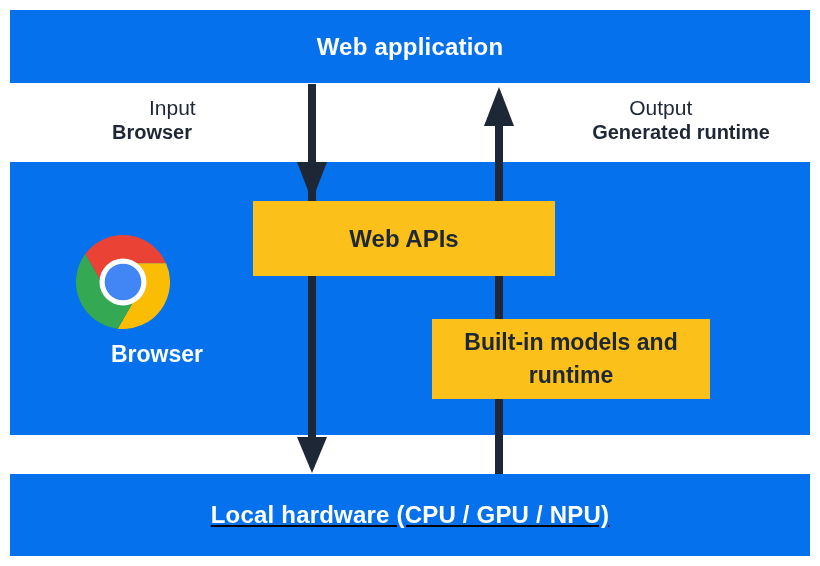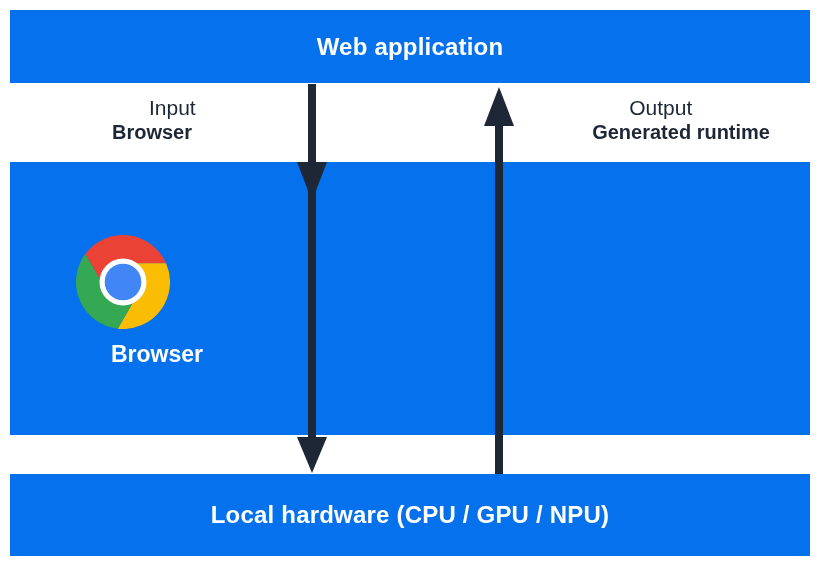--- a/index.html
+++ b/index.html
@@ -20,21 +20,21 @@
     width:820px;height:566px;
     background:var(--white);
     overflow:hidden;
   }
   .band{
     position:absolute;left:10px;width:800px;
     background:var(--blue);
     display:flex;align-items:center;justify-content:center;
   }
   .band-top{top:10px;height:73px;}
-  .band-bottom{top:474px;height:82px;}
+  .band-bottom{top:474px;height:82px;text-decoration:underline;}
   .band-middle{top:162px;height:273px;justify-content:flex-start;}
   .band-label{
     color:var(--white);font-weight:bold;font-size:24px;letter-spacing:.2px;
   }
   .flow-label{
     position:absolute;top:97px;color:var(--dark);line-height:22px;
   }
   .flow-label .caption{font-size:21px;font-weight:normal;display:block;margin-left:37px;}
   .flow-label .value{font-size:20px;font-weight:bold;display:block;line-height:26px;}
   .flow-label-left{left:112px;text-align:left;}
@@ -98,15 +98,21 @@
   <svg class="chrome-logo" viewBox="-50 -50 100 100">
     <path d="M -40.2 -29.7 A 50 50 0 0 1 45.83 -20 L 0 -20 L -17.32 10 Z" style="fill:var(--logo-red)"></path>
     <path d="M 45.83 -20 A 50 50 0 0 1 -5.6 49.7 L 17.32 10 L 0 -20 Z" style="fill:var(--logo-yellow)"></path>
     <path d="M -5.6 49.7 A 50 50 0 0 1 -40.2 -29.7 L -17.32 10 L 17.32 10 Z" style="fill:var(--logo-green)"></path>
     <circle cx="0" cy="0" r="25" style="fill:var(--white)"></circle>
     <circle cx="0" cy="0" r="19.5" style="fill:var(--logo-blue)"></circle>
   </svg>
 
   <div class="browser-label">Browser</div>
 
+  <div class="api-box web-apis-box">
+    <span>Web APIs</span>
+  </div>
 
+  <div class="api-box builtin-box">
+    <span>Built-in models and runtime</span>
+  </div>
 
 </div>
 
 </body></html>

